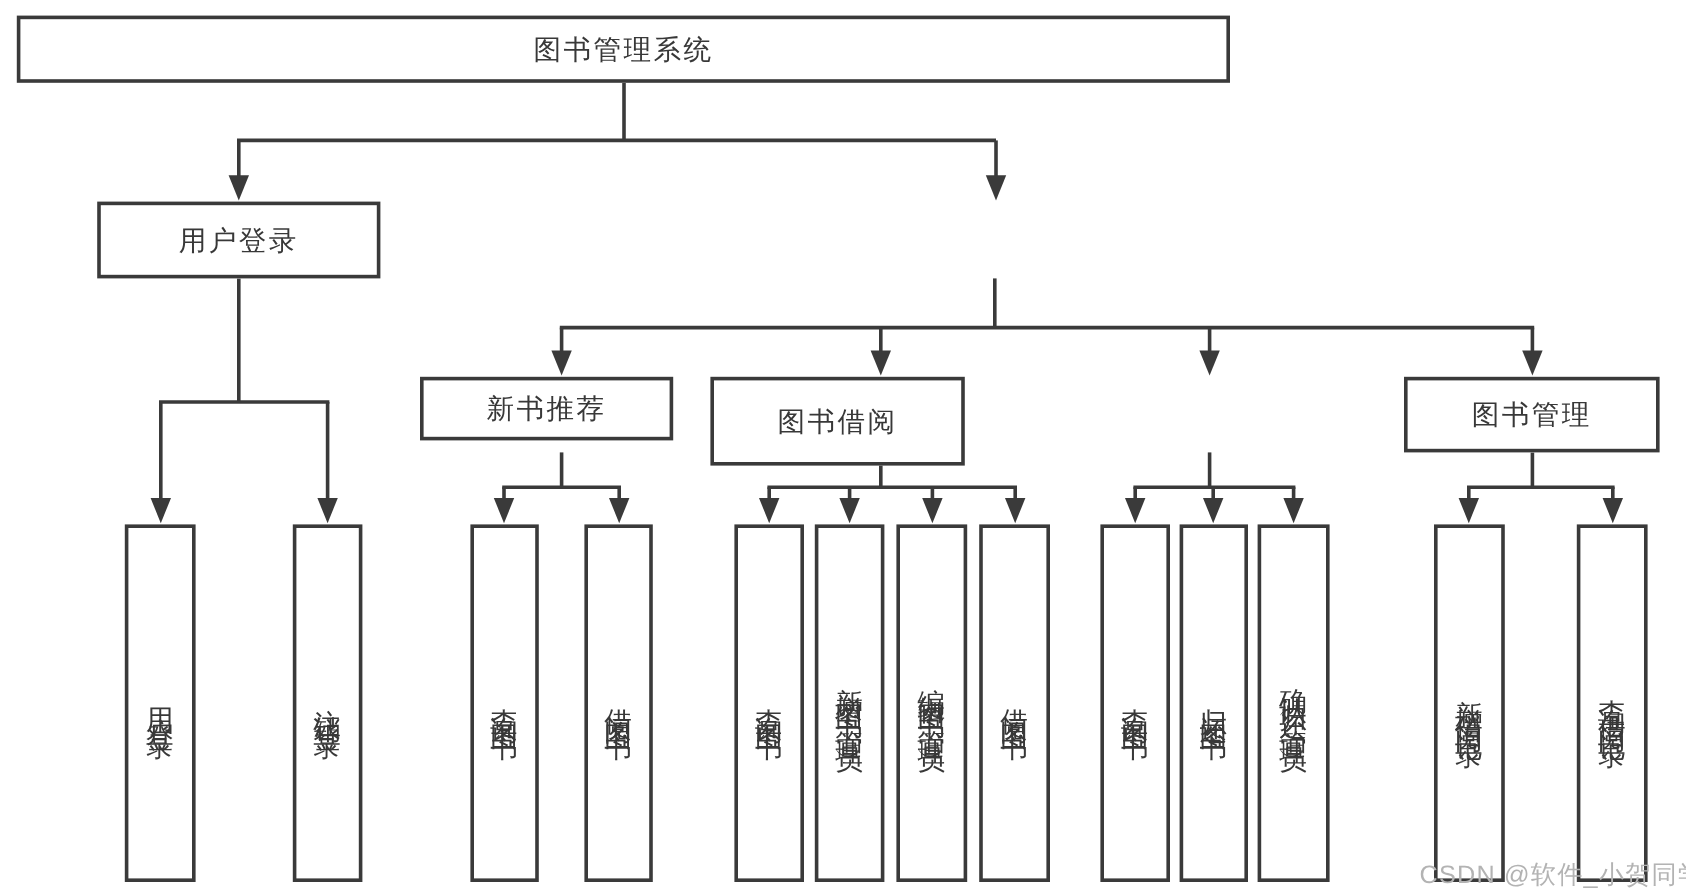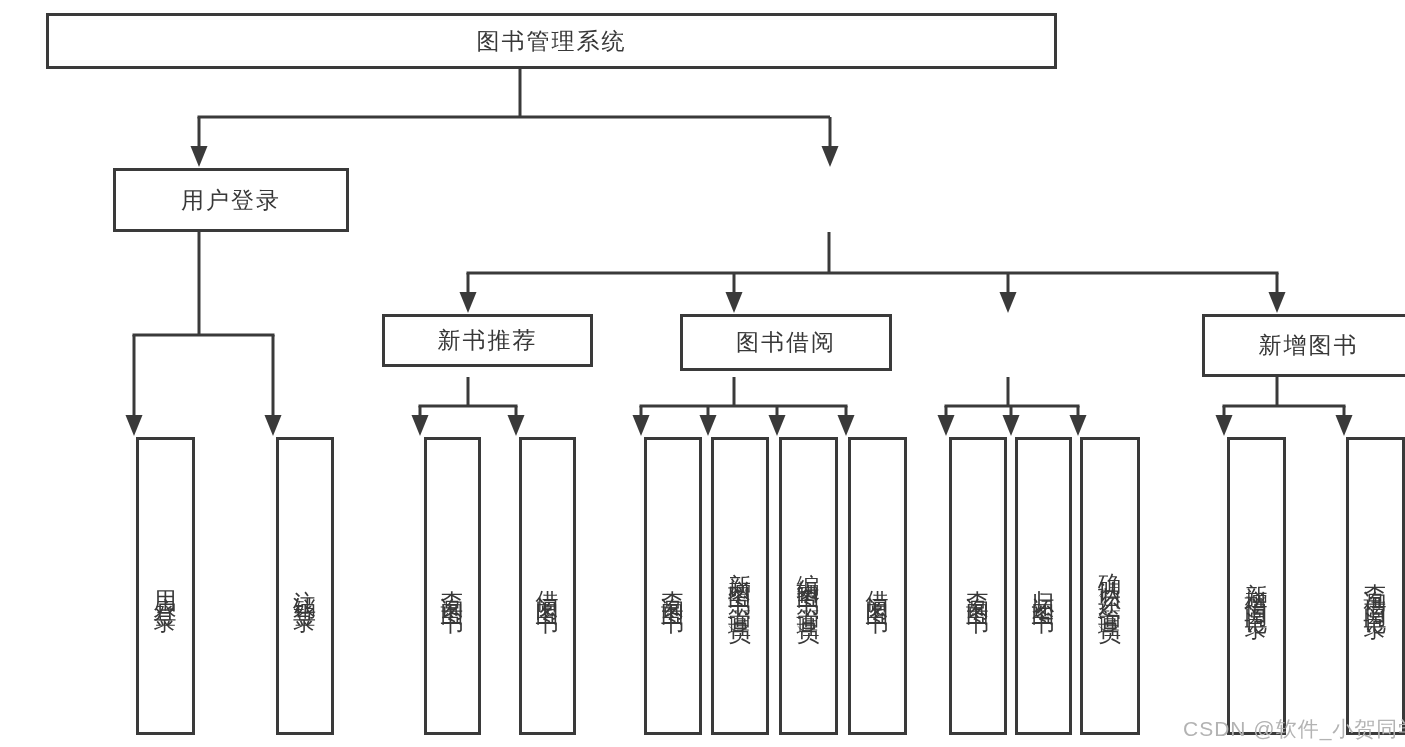--- a/index.html
+++ b/index.html
@@ -12,21 +12,20 @@
   }
   #connectors{position:absolute;left:0;top:0;z-index:1;}
   .box,.vbox{
     position:absolute;
     background:#ffffff;
     border:3px solid #3a3a3a;
     box-sizing:border-box;
     display:flex;align-items:center;justify-content:center;
     color:#383838;
     z-index:2;
-    margin-left:32px;
   }
   .box{font-size:23px;letter-spacing:2px;white-space:nowrap;}
   .vbox{top:437px;height:298px;}
   .vtext{
     writing-mode:vertical-rl;
     text-orientation:mixed;
     font-size:23px;
     line-height:1.05;
     letter-spacing:7px;
     color:#383838;
@@ -110,22 +109,22 @@
       <polygon points="1215.5,415 1232.5,415 1224,436"></polygon>
       <polygon points="1335.5,415 1352.5,415 1344,436"></polygon>
     </g>
   </svg>
 
   <div class="box" style="left:14px;top:13px;width:1011px;height:56px">图书管理系统</div>
 
   <div class="box" style="left:81px;top:168px;width:236px;height:64px">用户登录</div>
 
   <div class="box" style="left:350px;top:314px;width:211px;height:53px">新书推荐</div>
-  <div class="box" style="left:648px;top:314px;width:212px;height:57px">图书借阅</div>
-  <div class="box" style="left:1170px;top:314px;width:213px;height:63px">新增图书</div>
+  <div class="box" style="left:592px;top:314px;width:212px;height:74px">图书借阅</div>
+  <div class="box" style="left:1170px;top:314px;width:213px;height:63px">图书管理</div>
 
   <div class="vbox" style="left:104px;width:59px">
     <span class="vtext">用户登录</span>
   </div>
   <div class="vbox" style="left:244px;width:58px">
     <span class="vtext">注销登录</span>
   </div>
 
   <div class="vbox" style="left:392px;width:57px">
     <span class="vtext">查询图书</span>

